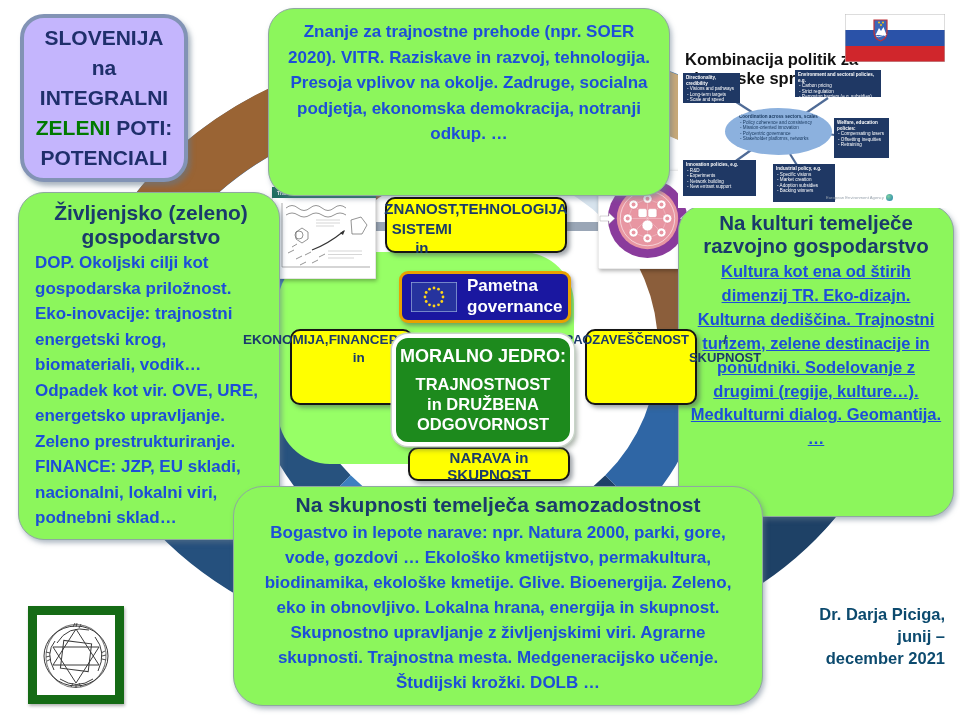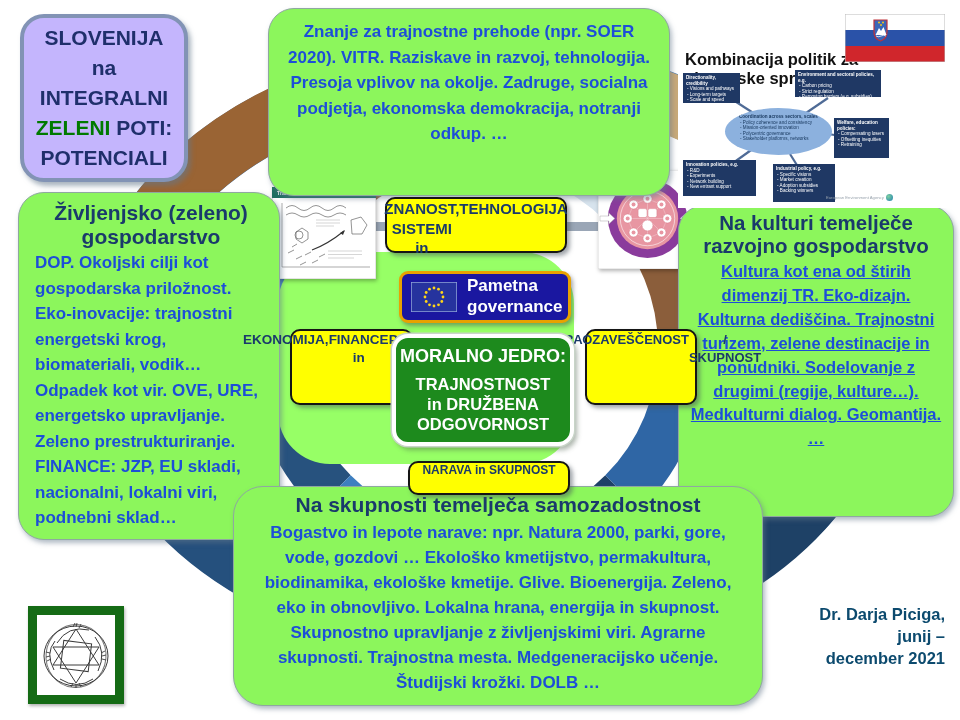--- a/index.html
+++ b/index.html
@@ -196,21 +196,21 @@
   <div class="ylabel" style="left:277px;top:329px;width:123px;height:76px;font-size:13.5px;line-height:1.35;margin-left:13px;">
     <div>EKONOMIJA,</div>
     <div>FINANCE in</div>
     <div>PODJETJA</div>
   </div>
   <div class="ylabel" style="left:585px;top:329px;width:112px;height:76px;font-size:13px;line-height:1.35;">
     <div>KULTURA in</div>
     <div>OZAVEŠČENOST</div>
     <div>/ SKUPNOST</div>
   </div>
-  <div class="ylabel" style="left:408px;top:461px;width:162px;height:34px;font-size:12px;">
+  <div class="ylabel" style="left:408px;top:447px;width:162px;height:34px;font-size:15px;">
     <div>NARAVA in SKUPNOST</div>
   </div>
 
   <div class="pametna">
     <svg width="46" height="30" viewBox="0 0 46 30" style="margin-left:9px;flex:none;">
       <rect width="46" height="30" fill="#26339E" stroke="#8FA3D8" stroke-width="1.5"></rect>
       <g fill="#FFD617">
         <circle cx="32" cy="15" r="1.4"></circle>
           <circle cx="30.8" cy="19.5" r="1.4"></circle>
         <circle cx="27.5" cy="22.8" r="1.4"></circle>

